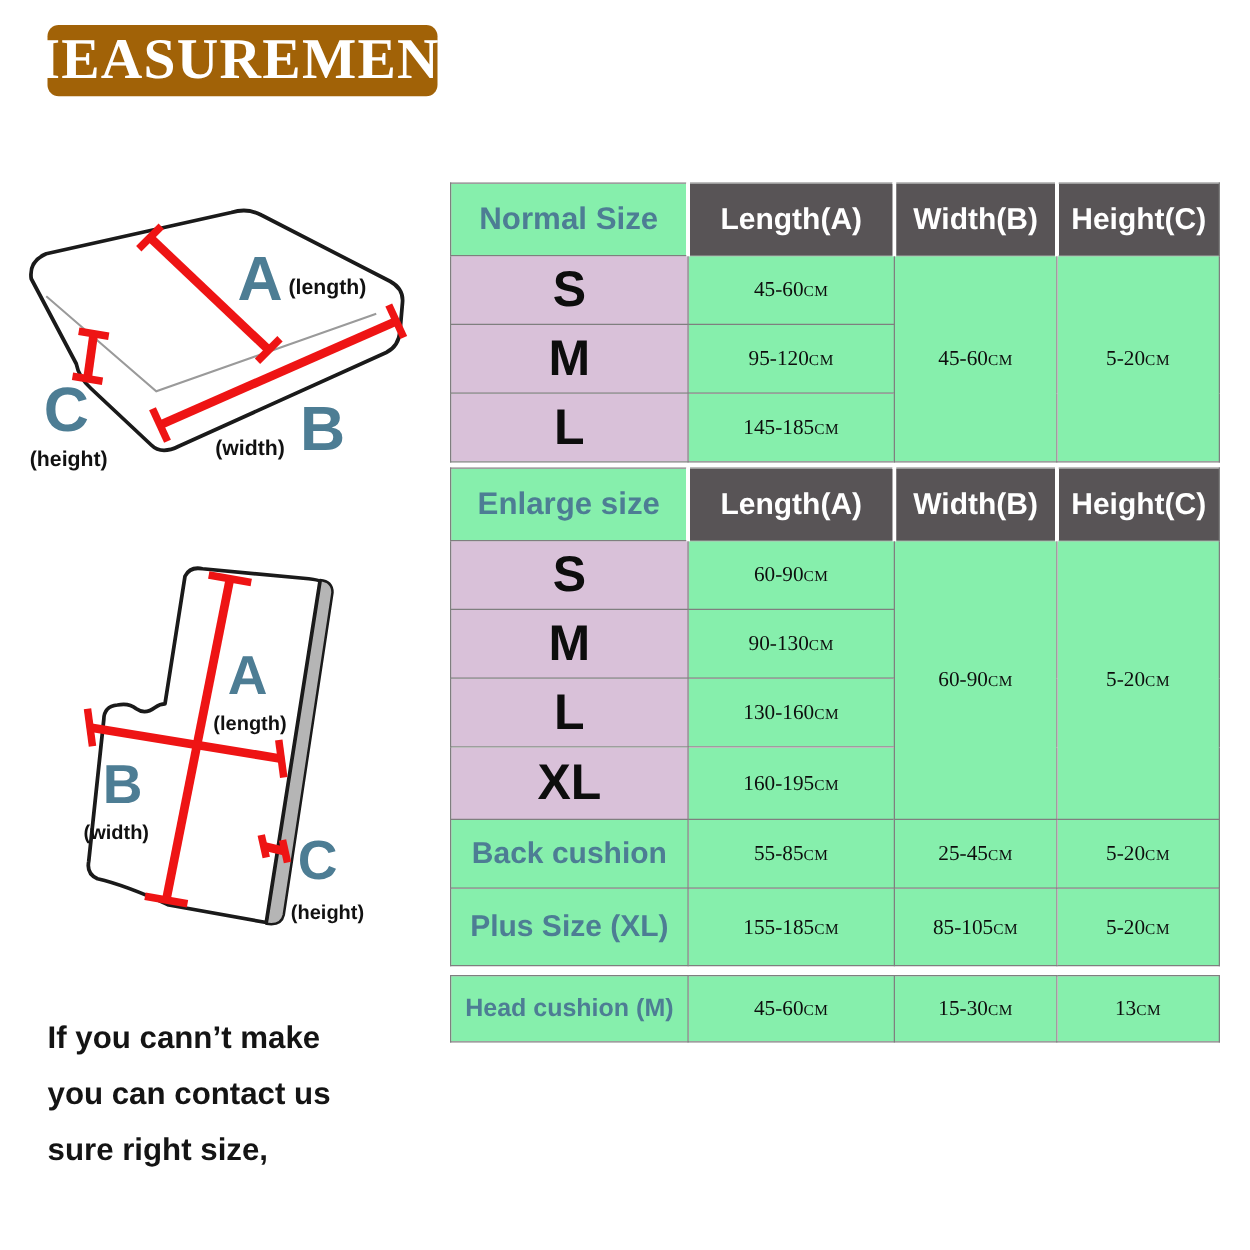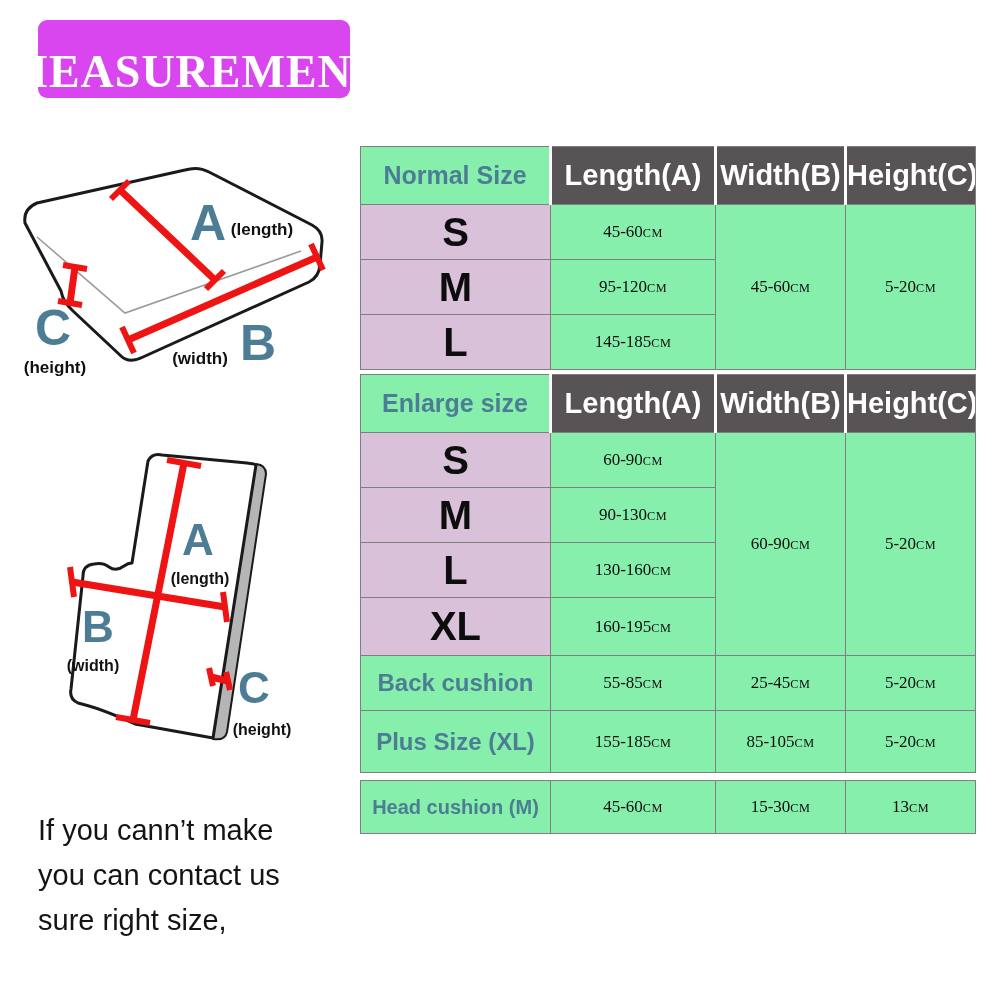--- a/index.html
+++ b/index.html
@@ -1,47 +1,47 @@
 <!DOCTYPE html>
 <html><head>
 <meta charset="utf-8">
 <style>
   html,body{margin:0;padding:0;background:#fff;}
   .canvas{position:relative;width:1000px;height:1000px;background:#fff;overflow:hidden;
           font-family:"Liberation Sans",sans-serif;color:#111;}
 
   
-  .title-badge{position:absolute;left:38px;top:20px;width:312px;height:78px;background:#d946ef;
-               border-radius:9px;display:flex;align-items:flex-end;justify-content:center;}
+  .title-badge{position:absolute;left:38px;top:20px;width:312px;height:57px;background:#a16207;
+               border-radius:9px;display:flex;align-items:flex-start;justify-content:center;}
   .title-badge span{font-family:"Liberation Serif",serif;font-weight:bold;color:#fff;
                     font-size:46px;letter-spacing:1px;white-space:nowrap;}
 
   
   .diag{position:absolute;}
   .d-letter{font-family:"Liberation Sans",sans-serif;font-weight:bold;fill:#4d7d94;}
   .d-sub{font-family:"Liberation Sans",sans-serif;font-weight:bold;fill:#111;}
   .redline{stroke:#ee1414;stroke-width:7;fill:none;stroke-linecap:butt;}
   .redtick{stroke:#ee1414;stroke-width:6;fill:none;stroke-linecap:butt;}
   .outline{fill:#fff;stroke:#1a1a1a;stroke-width:3;stroke-linejoin:round;}
   .innerline{fill:none;stroke:#9a9a9a;stroke-width:1.6;}
 
   
   table.size-table{position:absolute;left:360px;width:615px;border-collapse:collapse;table-layout:fixed;}
   table.size-table td{border:1px solid #7f7f7f;text-align:center;vertical-align:middle;padding:0;background:#86efac;overflow:hidden;}
   .cell-section-title{color:#4d7d94;font-weight:bold;font-size:25px;}
-  .cell-dark{background:#585456 !important;color:#fff;font-weight:bold;font-size:29px;border-left:3px solid #fff !important;}
+  .cell-dark{background:#585456 !important;color:#fff;font-weight:bold;font-size:24px;border-left:3px solid #fff !important;}
   .cell-pink{background:#d9c1d9 !important;font-weight:bold;font-size:40px;color:#0d0d0d;}
   .cell-value{font-family:"Liberation Serif",serif;font-size:17px;color:#0d0d0d;white-space:nowrap;}
   .cell-value .unit{font-size:0.72em;letter-spacing:0.5px;}
   .cell-extra-label{color:#4d7d94;font-weight:bold;font-size:24px;}
   .cell-head-label{color:#4d7d94;font-weight:bold;font-size:20px;}
   tr.h-hdr{height:58px;} tr.h-row{height:55px;} tr.h-plus{height:62px;margin-left:41px;} tr.h-head{height:53px;}
 
   
-  .note{position:absolute;left:38px;top:808px;font-size:29px;font-weight:normal;color:#141414;line-height:45px;}
+  .note{position:absolute;left:38px;top:808px;font-size:25px;font-weight:bold;color:#141414;line-height:45px;}
 </style>
 </head>
 <body>
 
 <div class="canvas">
 
   <div class="title-badge">
     <span>MEASUREMENT</span>
   </div>
 

